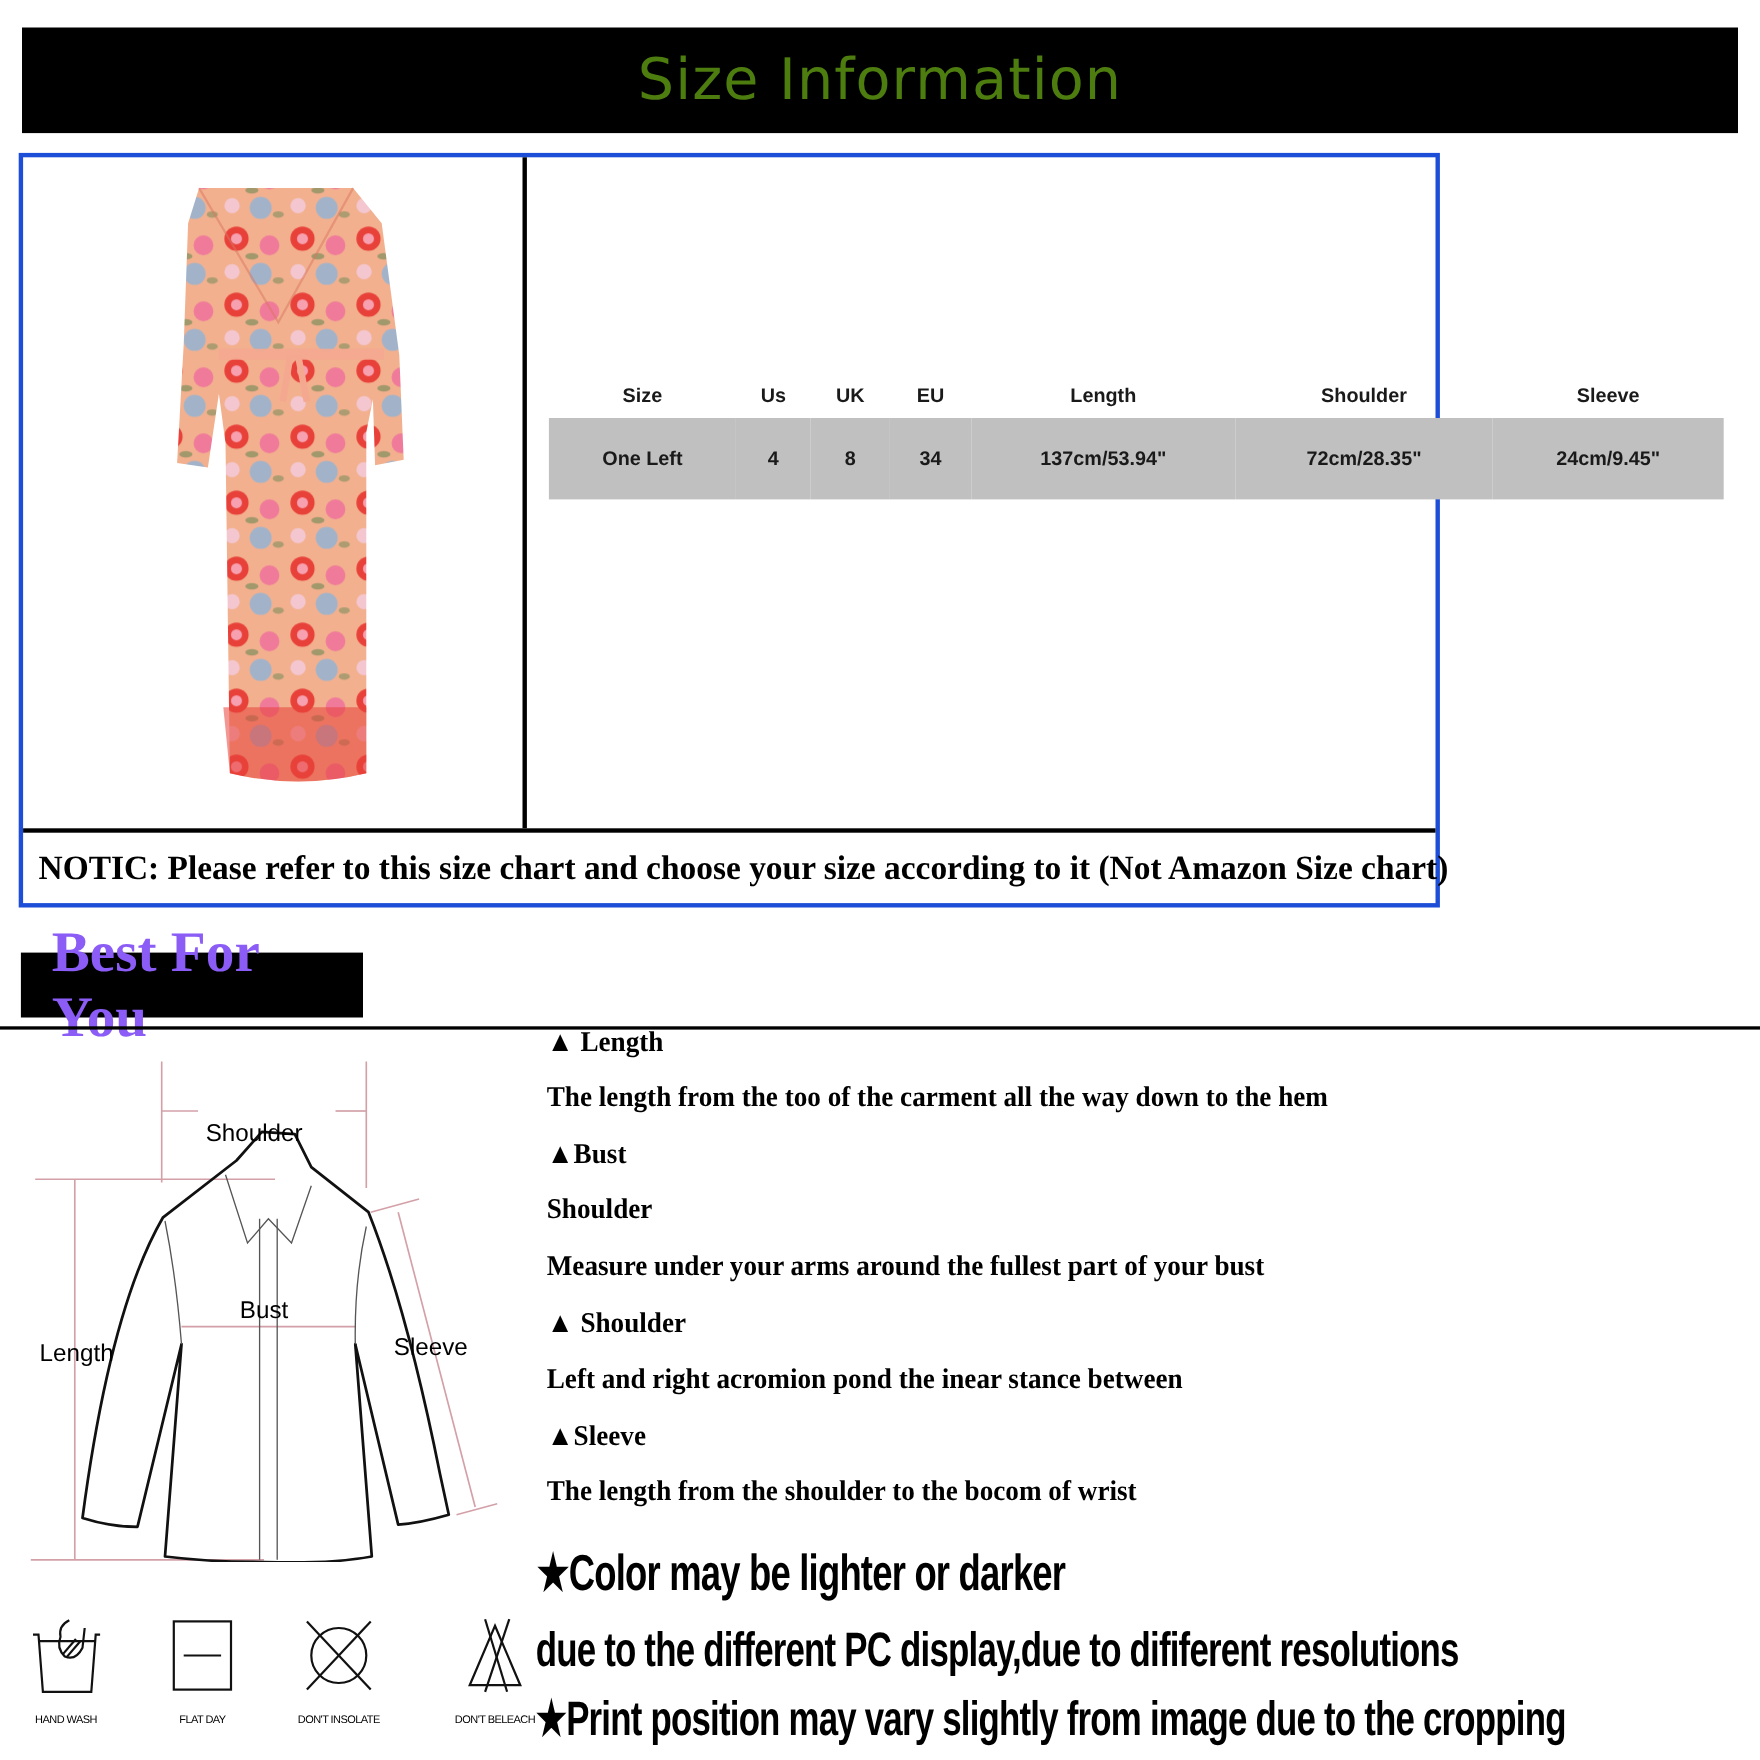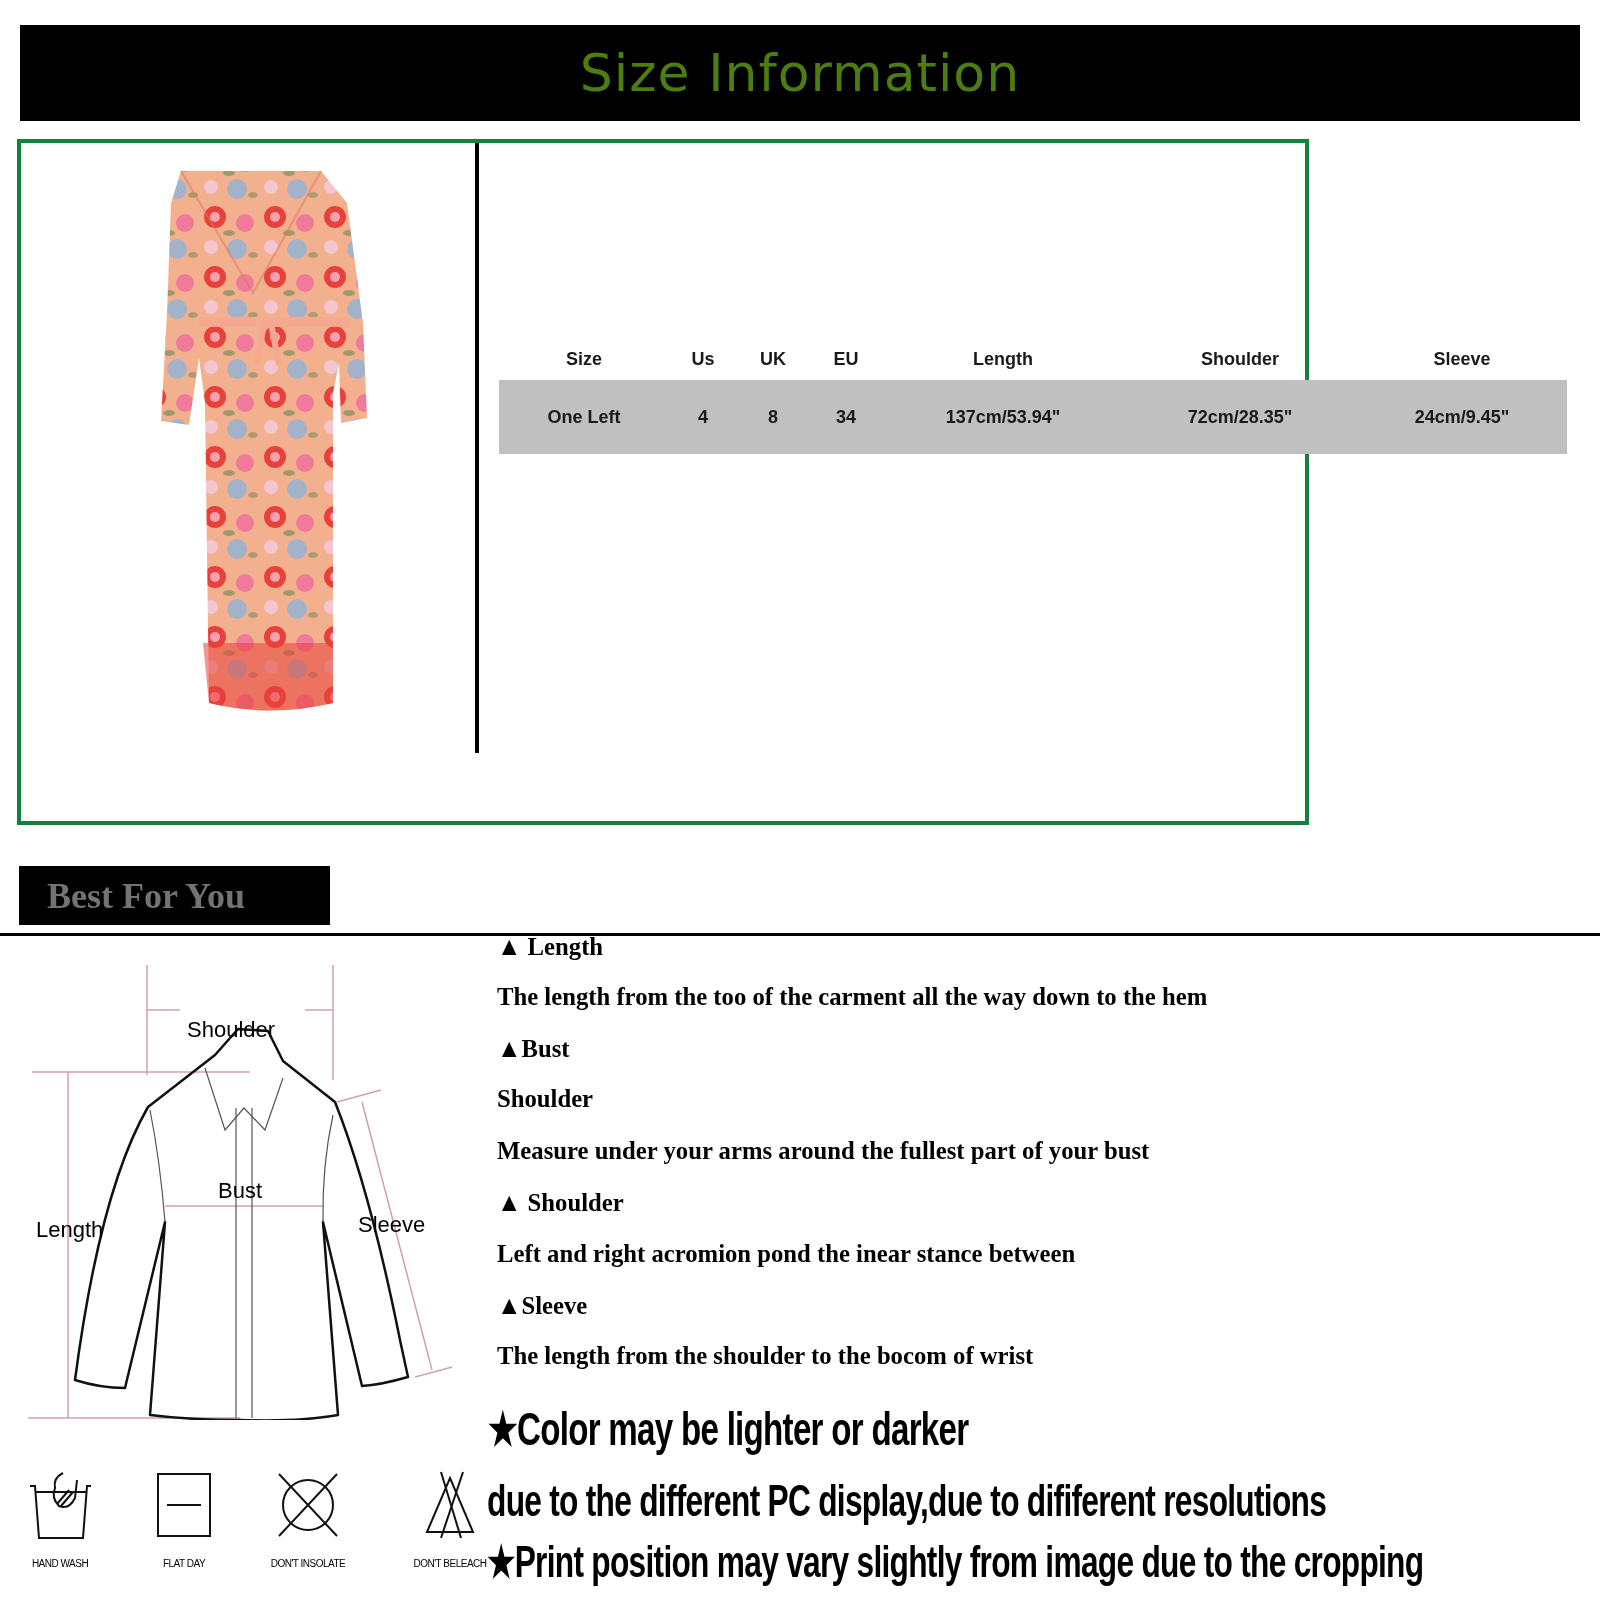--- a/index.html
+++ b/index.html
@@ -7,21 +7,21 @@
     body { position: relative; font-family: "Liberation Sans", sans-serif; color: #000; }
 
     .title-bar {
       position: absolute; left: 20px; top: 25px; width: 1560px; height: 96px;
       background: #000; color: #4d7c0f; display: flex; align-items: center; justify-content: center;
       font-family: "DejaVu Sans", sans-serif; font-weight: normal; font-size: 52px; letter-spacing: 1px;
     }
 
     .chart-box {
       position: absolute; left: 17px; top: 139px; width: 1292px; height: 686px;
-      border: 4px solid #15803d;
+      border: 4px solid #1d4ed8;
     }
     .img-cell {
       position: absolute; left: 0; top: 0; width: 458px; height: 610px;
       border-right: 4px solid #000;
     }
     .table-cell { position: absolute; left: 458px; top: 0; right: 0; height: 610px; }
     .notice {
       position: absolute; left: 0; top: 610px; right: 0; bottom: 0;
       border-top: 4px solid #000; display: flex; align-items: center; padding-left: 14px;
       font-family: "Liberation Serif", serif; font-weight: bold; font-size: 31px;
@@ -30,22 +30,22 @@
     .notice span { display: inline-block; transform: scaleX(0.98); transform-origin: left center; }
 
     .size-table {
       position: absolute; left: 20px; top: 195px; width: 1068px; border-collapse: collapse;
       font-family: "Liberation Sans", sans-serif; font-weight: bold; font-size: 18px; color: #1a1a1a;
     }
     .size-table th { height: 42px; text-align: center; font-weight: bold; vertical-align: middle; }
     .size-table td { height: 74px; text-align: center; background: #c0c0c0; vertical-align: middle; }
 
     .best-tab {
-      position: absolute; left: 19px; top: 866px; width: 311px; height: 59px; background: #000; color: #737373;
-      font-family: "Liberation Serif", serif; font-weight: bold; font-size: 36px;
+      position: absolute; left: 19px; top: 866px; width: 311px; height: 59px; background: #000; color: #8b5cf6;
+      font-family: "Liberation Serif", serif; font-weight: bold; font-size: 52px;
       display: flex; align-items: center; padding-left: 28px;
     }
     .best-rule { position: absolute; left: 0; top: 933px; width: 1600px; height: 3px; background: #000; }
 
     .diagram { position: absolute; left: 0; top: 940px; width: 480px; height: 480px; }
 
     .guide { position: absolute; left: 497px; top: 940px; width: 1100px; }
     .guide .line {
       position: absolute; left: 0; white-space: nowrap;
       font-family: "Liberation Serif", serif; font-weight: bold; font-size: 26px;
@@ -107,20 +107,23 @@
           <td>4</td>
           <td>8</td>
           <td>34</td>
           <td>137cm/53.94"</td>
           <td>72cm/28.35"</td>
           <td>24cm/9.45"</td>
         </tr>
       </tbody>
     </table>
   </div>
+  <div class="notice">
+    <span>NOTIC: Please refer to this size chart and choose your size according to it (Not Amazon Size chart)</span>
+  </div>
 </div>
 
 <div class="best-tab">Best For You</div>
 <div class="best-rule"></div>
 
 <div class="diagram">
   <svg width="480" height="480" viewBox="0 0 480 480">
     <g stroke="#d3a0a8" stroke-width="1.5" fill="none">
       <line x1="147" y1="25" x2="147" y2="135"></line>
       <line x1="333" y1="25" x2="333" y2="140"></line>

